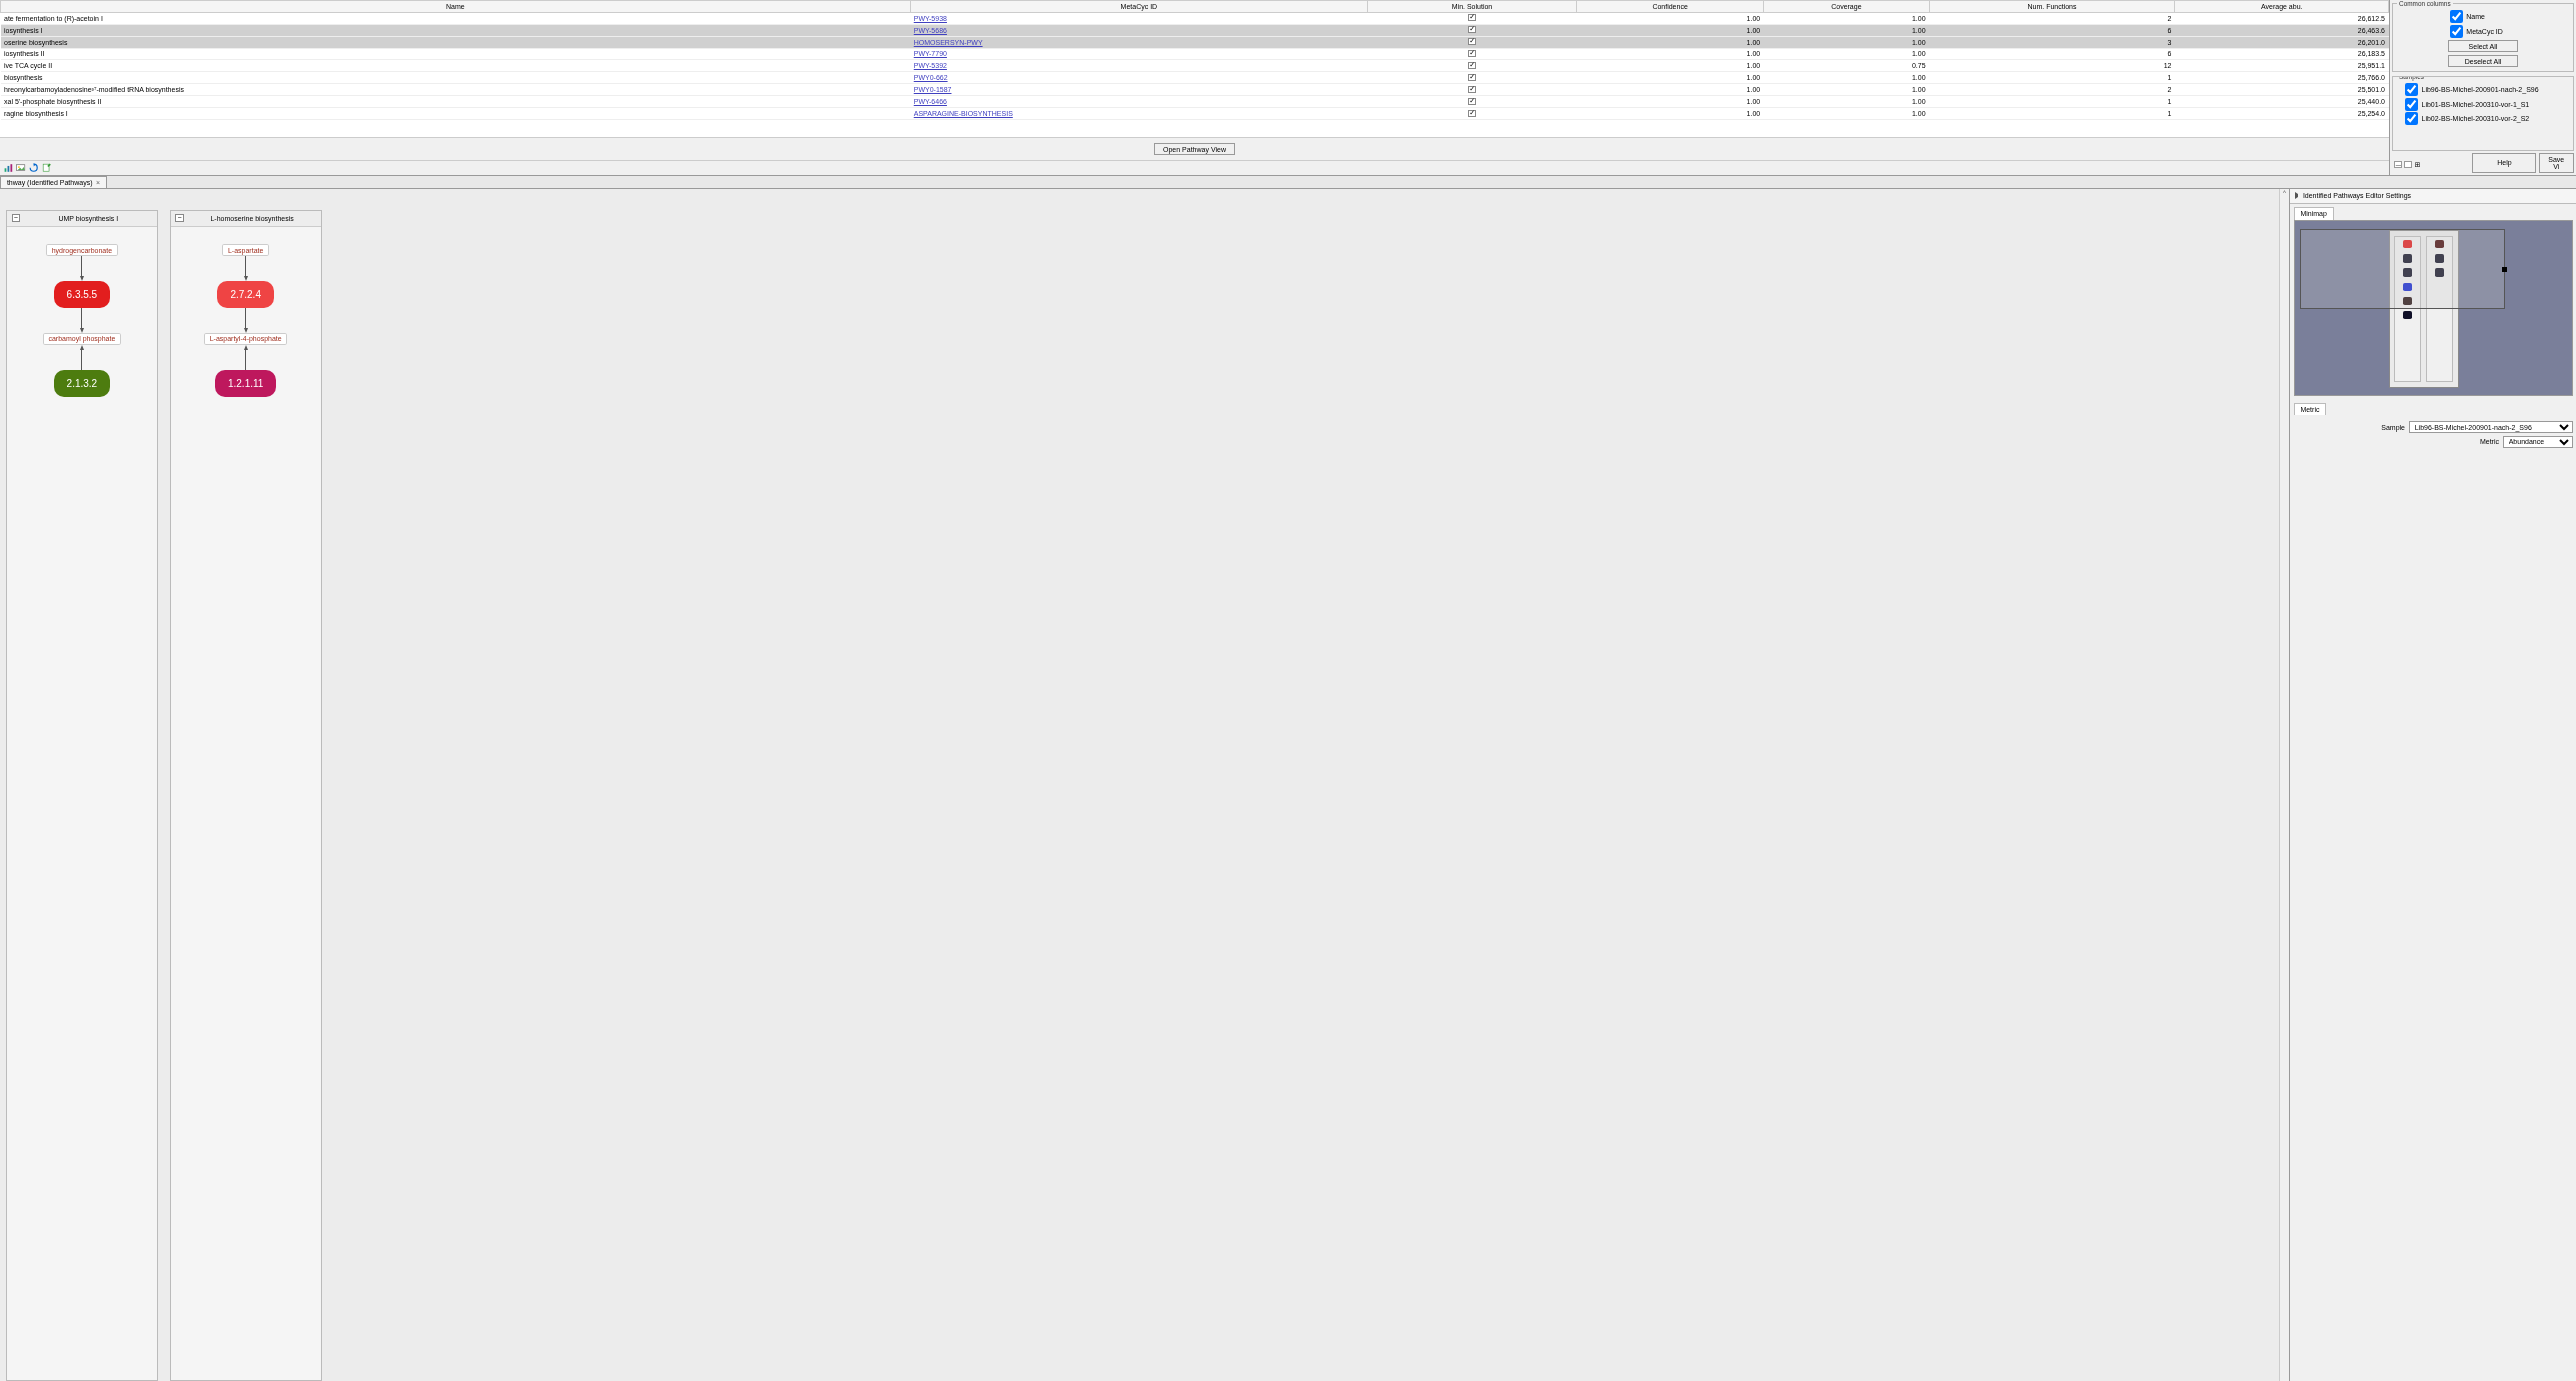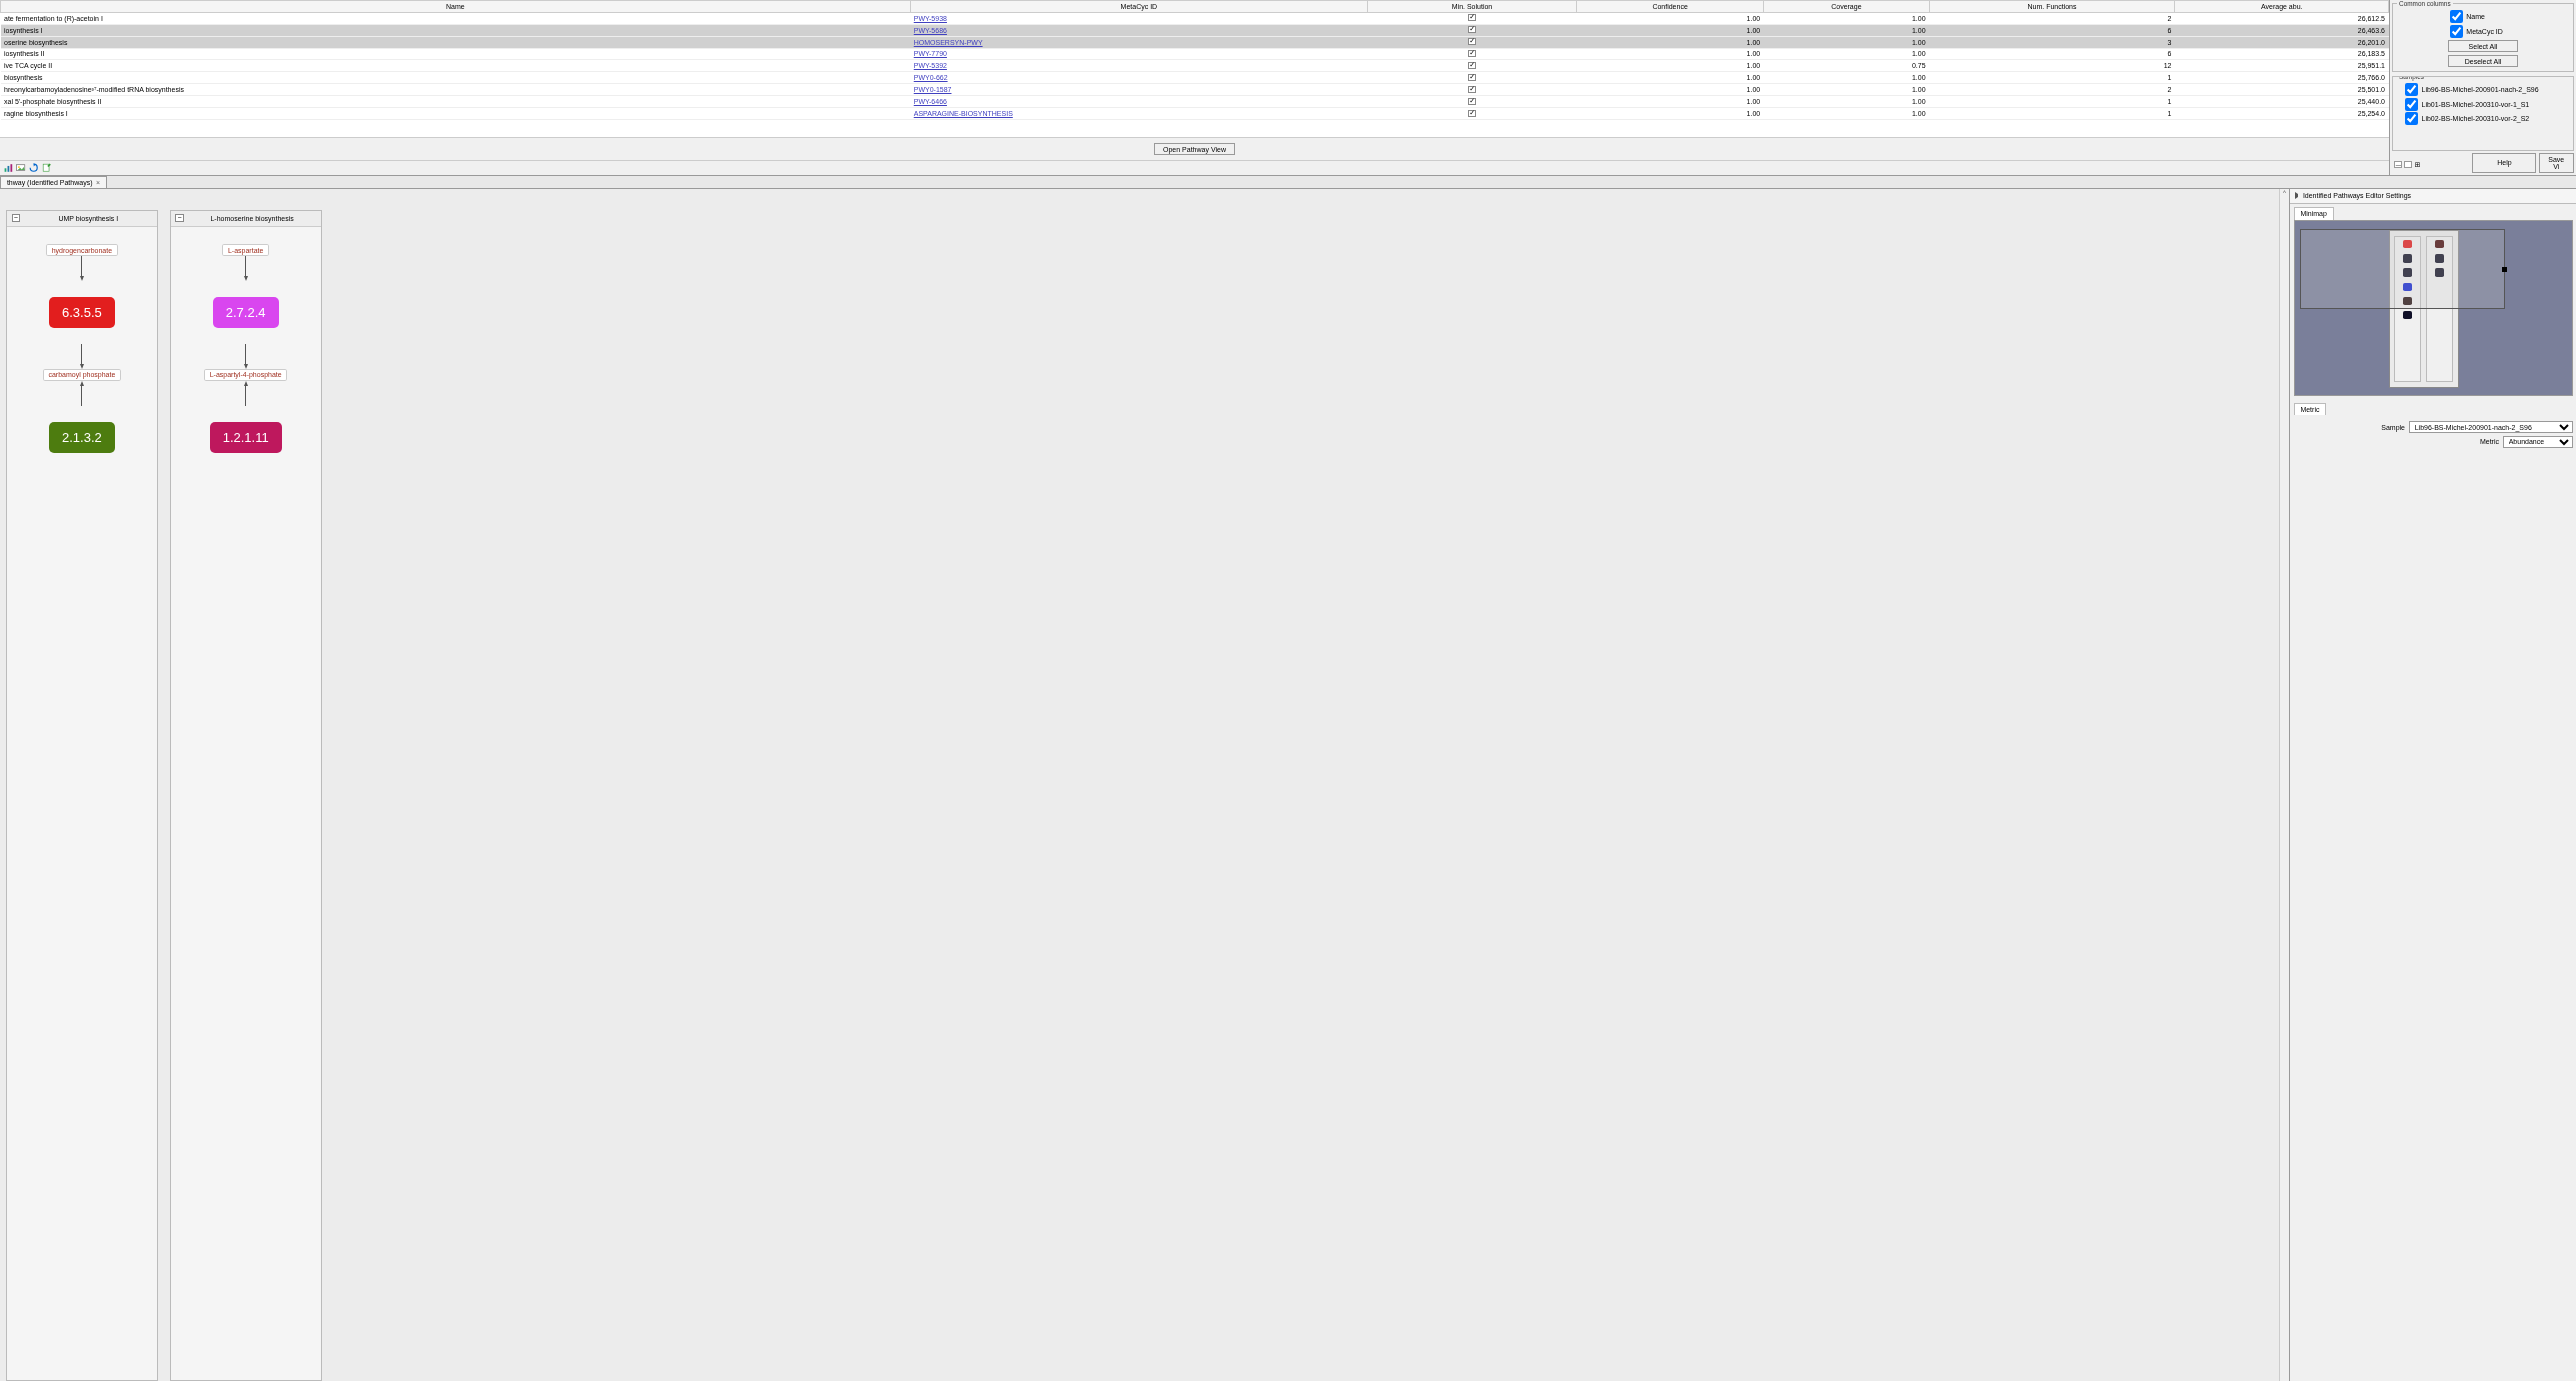--- a/index.html
+++ b/index.html
@@ -37,21 +37,21 @@
 .tab { padding: 1.8px 5.9px; border: 0.6px solid #999; border-bottom: none; background: #f5f5f5; display: flex; align-items: center; gap: 3.5px; font-size: 7px; }
 .tab .x { cursor: pointer; color: #666; }
 .bottom-area { flex: 1; display: flex; overflow: hidden; }
 .graph-panel { flex: 1; background: #ececec; display: flex; overflow: hidden; position: relative; }
 .pathway-box { width: 152px; margin: 21px 5.9px 0 5.9px; background: #f5f5f5; border: 0.6px solid #bbb; display: flex; flex-direction: column; }
 .pw-header { display: flex; align-items: center; gap: 4.7px; padding: 3.5px 4.7px; border-bottom: 0.6px solid #ccc; background: #ededed; }
 .pw-collapse { width: 8.2px; height: 8.2px; border: 0.6px solid #888; background: #fff; text-align: center; line-height: 5.9px; font-size: 7px; cursor: pointer; }
 .pw-title { flex: 1; text-align: center; font-size: 7px; }
 .pw-body { flex: 1; display: flex; flex-direction: column; align-items: center; padding: 17.6px 5.9px 5.9px 5.9px; gap: 0; }
 .compound { border: 0.6px solid #ccc; background: #fff; border-radius: 1.8px; padding: 1.2px 4.7px; color: #a03020; font-size: 7px; }
-.enzyme { border-radius: 5px; padding: 8.2px 13px; color: #fff; font-size: 13px; margin: 16px; }
+.enzyme { border-radius: 10px; padding: 8.2px 13px; color: #fff; font-size: 10px; margin: 0; }
 .arrow-line { width: 1.2px; background: #555; }
 .arrow-head { width: 0; height: 0; border-left: 2.9px solid transparent; border-right: 2.9px solid transparent; border-top: 5.3px solid #555; }
 .arrow-head.up { border-top: none; border-bottom: 5.3px solid #555; }
 .vgap { display: flex; flex-direction: column; align-items: center; }
 .editor-panel { width: 287px; background: #f0f0f0; border-left: 0.6px solid #999; display: flex; flex-direction: column; }
 .editor-header { padding: 3.5px 4.7px; border-bottom: 0.6px solid #bbb; background: #f5f5f5; display: flex; align-items: center; gap: 3.5px; }
 .editor-toggle { display: inline-block; width: 4.7px; height: 7px; border-left: 3.5px solid #555; border-top: 2.3px solid transparent; border-bottom: 2.3px solid transparent; }
 .section-tab { padding: 2.3px 5.9px; border: 0.6px solid #bbb; border-bottom: none; background: #fff; width: fit-content; margin: 3.5px 0 0 3.5px; font-size: 7px; }
 .minimap { margin: 0 3.5px 3.5px 3.5px; height: 176px; background: #7a7f9a; border: 0.6px solid #999; position: relative; }
 .mm-inner { position: absolute; top: 9.4px; left: 94px; width: 70px; height: 158px; background: #eaeaea; border: 0.6px solid #888; display: flex; gap: 4.7px; padding: 4.7px; }
@@ -280,21 +280,21 @@
           <div class="pw-header">
             <span class="pw-collapse">−</span>
             <span class="pw-title">L-homoserine biosynthesis</span>
           </div>
           <div class="pw-body">
             <div class="compound">L-aspartate</div>
             <div class="vgap">
               <div class="arrow-line" style="height: 20px;"></div>
               <div class="arrow-head"></div>
             </div>
-            <div class="enzyme" style="background: #d946ef;">2.7.2.4</div>
+            <div class="enzyme" style="background: #ef4444;">2.7.2.4</div>
             <div class="vgap">
               <div class="arrow-line" style="height: 20px;"></div>
               <div class="arrow-head"></div>
             </div>
             <div class="compound">L-aspartyl-4-phosphate</div>
             <div class="vgap">
               <div class="arrow-head up"></div>
               <div class="arrow-line" style="height: 20px;"></div>
             </div>
             <div class="enzyme" style="background: #be185d;">1.2.1.11</div>

